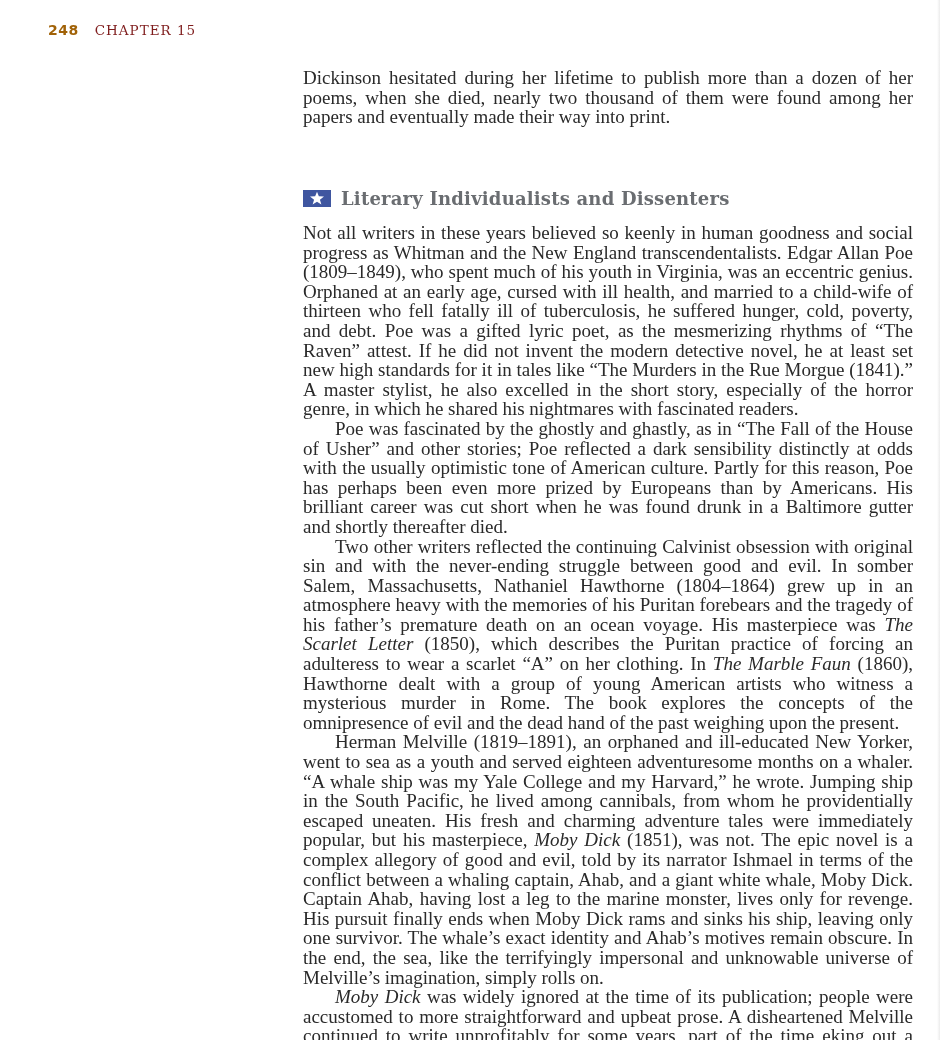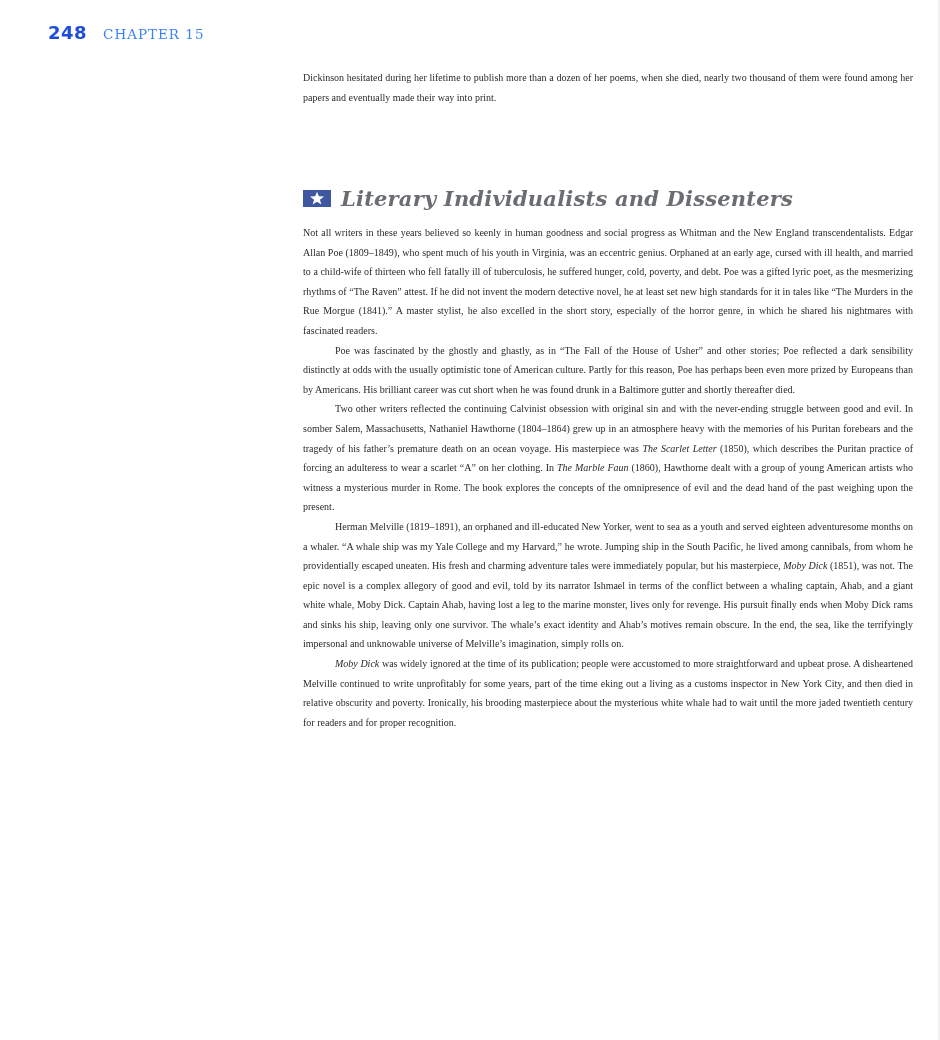--- a/index.html
+++ b/index.html
@@ -29,40 +29,40 @@
       left: 48px;
       display: flex;
       align-items: baseline;
       gap: 16px;
       font-size: 15px;
       letter-spacing: 0.5px;
     }
     .page-number {
       font-family: "DejaVu Sans", sans-serif;
       font-weight: bold;
-      color: #1d4ed8;
-      font-size: 18px;
+      color: #a16207;
+      font-size: 14px;
     }
     .chapter-label {
       font-family: "DejaVu Serif", serif;
-      color: #3b82f6;
+      color: #7f1d1d;
       font-size: 13.5px;
       letter-spacing: 1px;
     }
     .text-column {
       position: absolute;
       left: 303px;
       width: 610px;
     }
     .intro {
       top: 68px;
     }
     p {
       margin: 0;
-      font-size: 10px;
+      font-size: 19px;
       line-height: 19.6px;
       text-align: justify;
       hyphens: manual;
     }
     p.indent {
       text-indent: 32px;
       font-family: Liberation Serif, serif;
     }
     .section {
       top: 184px;
@@ -82,24 +82,23 @@
       align-items: center;
       justify-content: center;
       flex-shrink: 0;
     }
     .star-box svg {
       display: block;
     }
     .section-title {
       font-family: "DejaVu Serif", serif;
       font-weight: bold;
-      font-size: 21px;
+      font-size: 18px;
       color: #6a6d71;
       letter-spacing: 0.2px;
-      font-style: italic;
     }
     em {
       font-style: italic;
     }
   </style>
 </head>
 <body>
 
 <div class="right-edge"></div>
 

